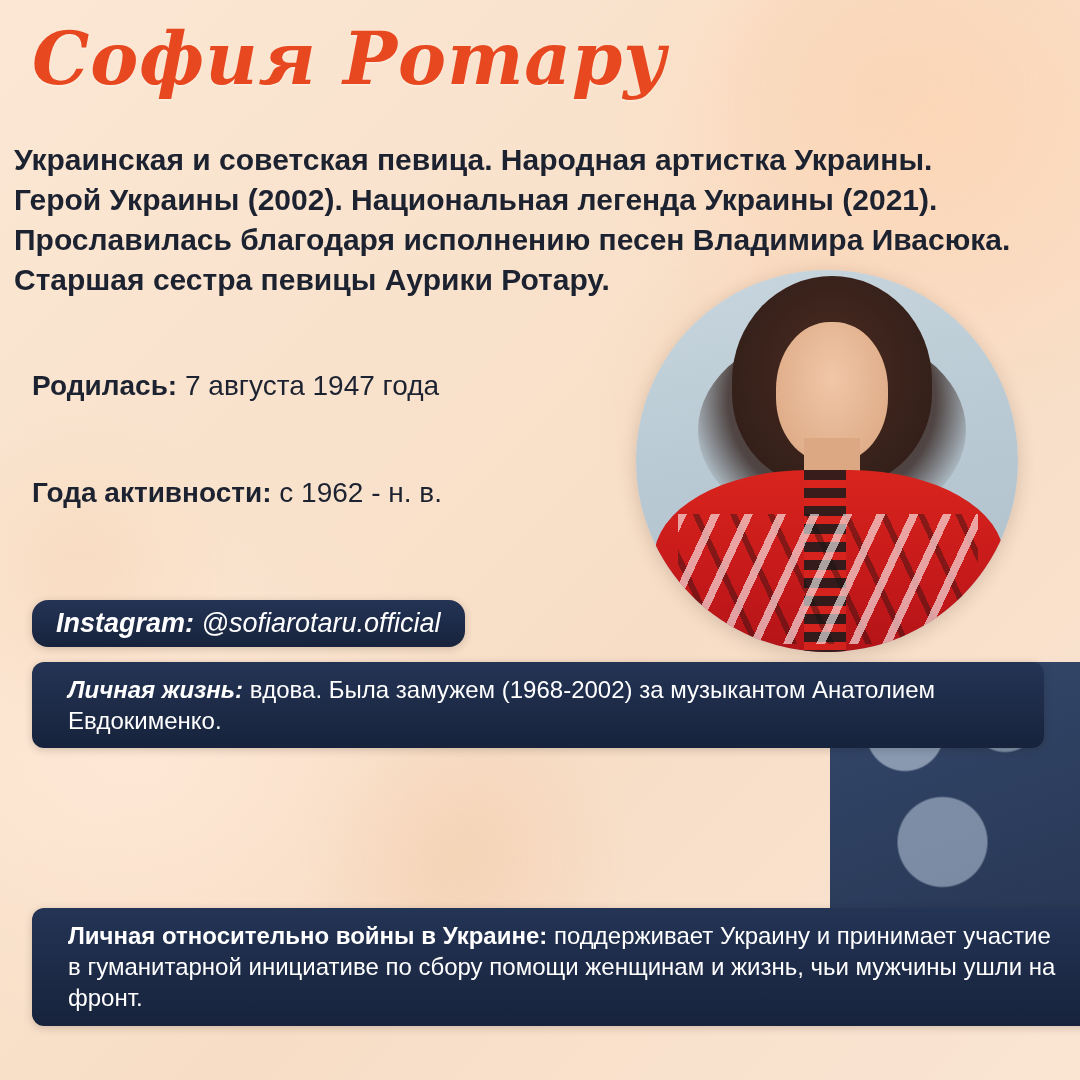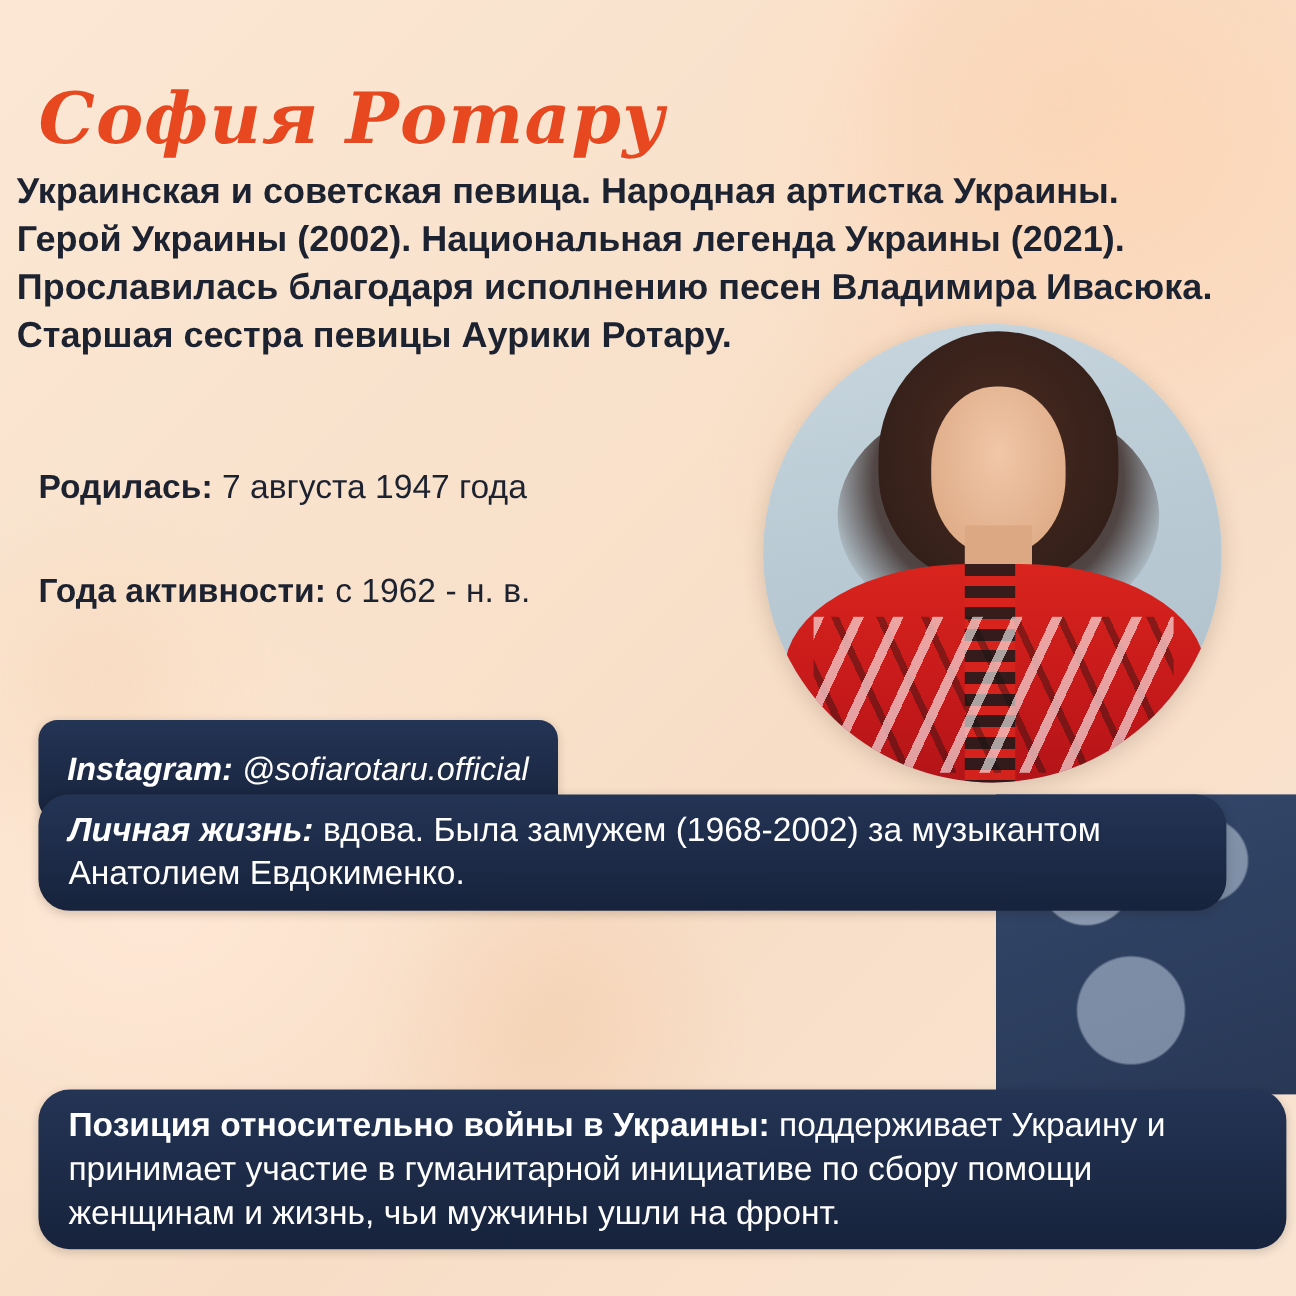--- a/index.html
+++ b/index.html
@@ -48,26 +48,25 @@
   .logo .dark { color: #151a26; }
   .logo .red { color: #e8481f; }
 
   .title {
     position: absolute;
     top: 16px;
     left: 32px;
     font-family: "DejaVu Serif", serif;
     font-style: italic;
     font-weight: bold;
-    font-size: 59px;
+    font-size: 72px;
     color: #e8481f;
     letter-spacing: 1px;
     text-shadow: 0 2px 0 rgba(255,255,255,0.25);
     z-index: 5;
-    margin-top: 48px;
   }
 
   .intro {
     position: absolute;
     top: 140px;
     left: 14px;
     width: 1010px;
     font-size: 30px;
     line-height: 1.33;
     color: #1c2230;
@@ -76,21 +75,21 @@
   }
 
   .fact {
     position: absolute;
     left: 32px;
     font-size: 28px;
     color: #1c2230;
     z-index: 5;
   }
   .fact b { font-weight: bold; }
-  .fact.born { top: 370px; margin-top: 20px; }
+  .fact.born { top: 370px; }
   .fact.active { top: 477px; }
 
   .photo {
     position: absolute;
     right: 62px;
     top: 270px;
     width: 382px;
     height: 382px;
     border-radius: 50%;
     overflow: hidden;
@@ -150,31 +149,31 @@
       repeating-linear-gradient(115deg, rgba(255,255,255,0.85) 0 8px, rgba(255,255,255,0) 8px 30px),
       repeating-linear-gradient(65deg, rgba(20,20,20,0.55) 0 6px, rgba(20,20,20,0) 6px 34px);
     opacity: 0.7;
   }
 
   .pill {
     position: absolute;
     left: 32px;
     background: linear-gradient(180deg, #243455 0%, #17233c 100%);
     color: #ffffff;
-    border-radius: 26px;
-    padding: 12px 25px;
-    font-size: 28px;
+    border-radius: 12px;
+    padding: 12px 36px;
+    font-size: 24px;
     line-height: 1.3;
     z-index: 5;
     box-shadow: 0 2px 8px rgba(30,20,10,0.18);
   }
 
   .pill.instagram {
     top: 600px;
-    padding: 24px 24px;
+    padding: 6px 24px;
     border-radius: 16px;
     font-size: 27px;
   }
   .pill.instagram .ig-label { font-weight: bold; font-style: italic; }
   .pill.instagram .ig-handle { font-style: italic; }
 
   .pill.personal { top: 662px; width: 940px; }
   .pill.family   { top: 770px; width: 960px; }
   .pill.war      { top: 908px; width: 990px; }
 
@@ -236,17 +235,17 @@
     <span class="ig-handle">@sofiarotaru.official</span>
   </div>
 
   <div class="pill personal">
     <span class="lbl-it">Личная жизнь:</span>
     <span>вдова. Была замужем (1968-2002) за музыкантом Анатолием Евдокименко.</span>
   </div>
 
 
   <div class="pill war">
-    <span class="lbl">Позиция относительно войны в Украины:</span>
+    <span class="lbl">Личная относительно войны в Украине:</span>
     <span>поддерживает Украину и принимает участие в гуманитарной инициативе по сбору помощи женщинам и жизнь, чьи мужчины ушли на фронт.</span>
   </div>
 
 </div>
 
 </body></html>

